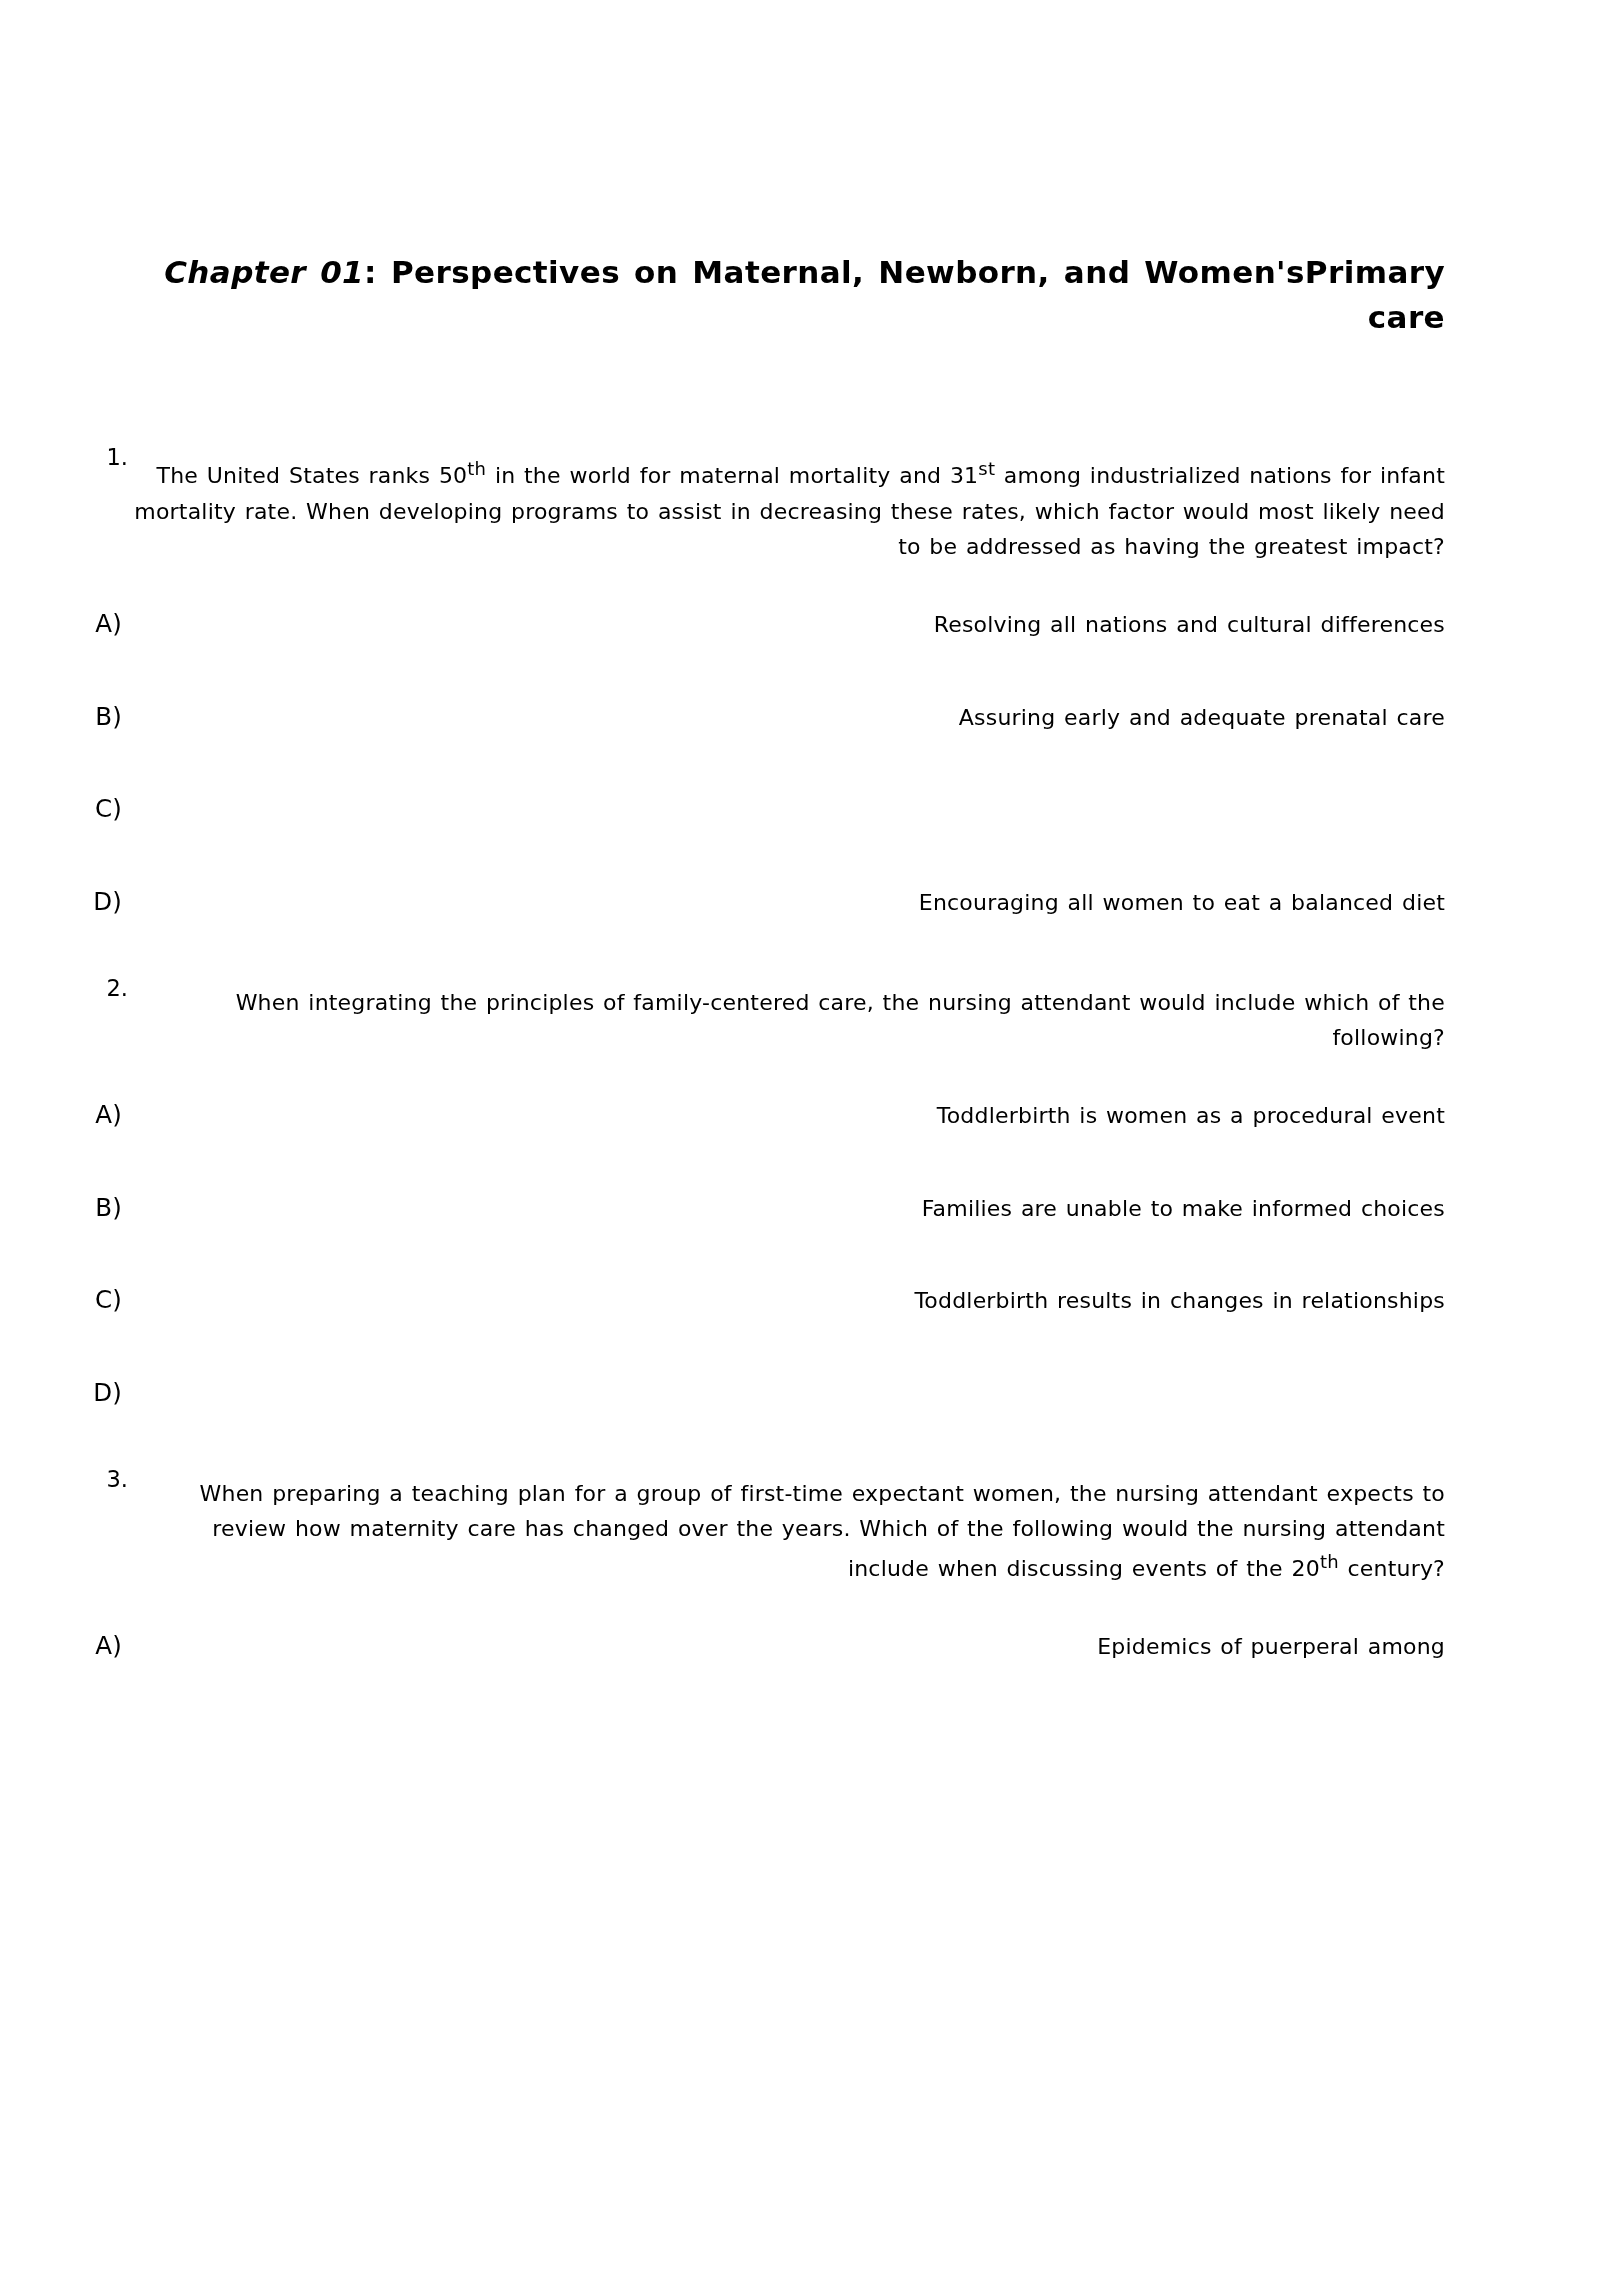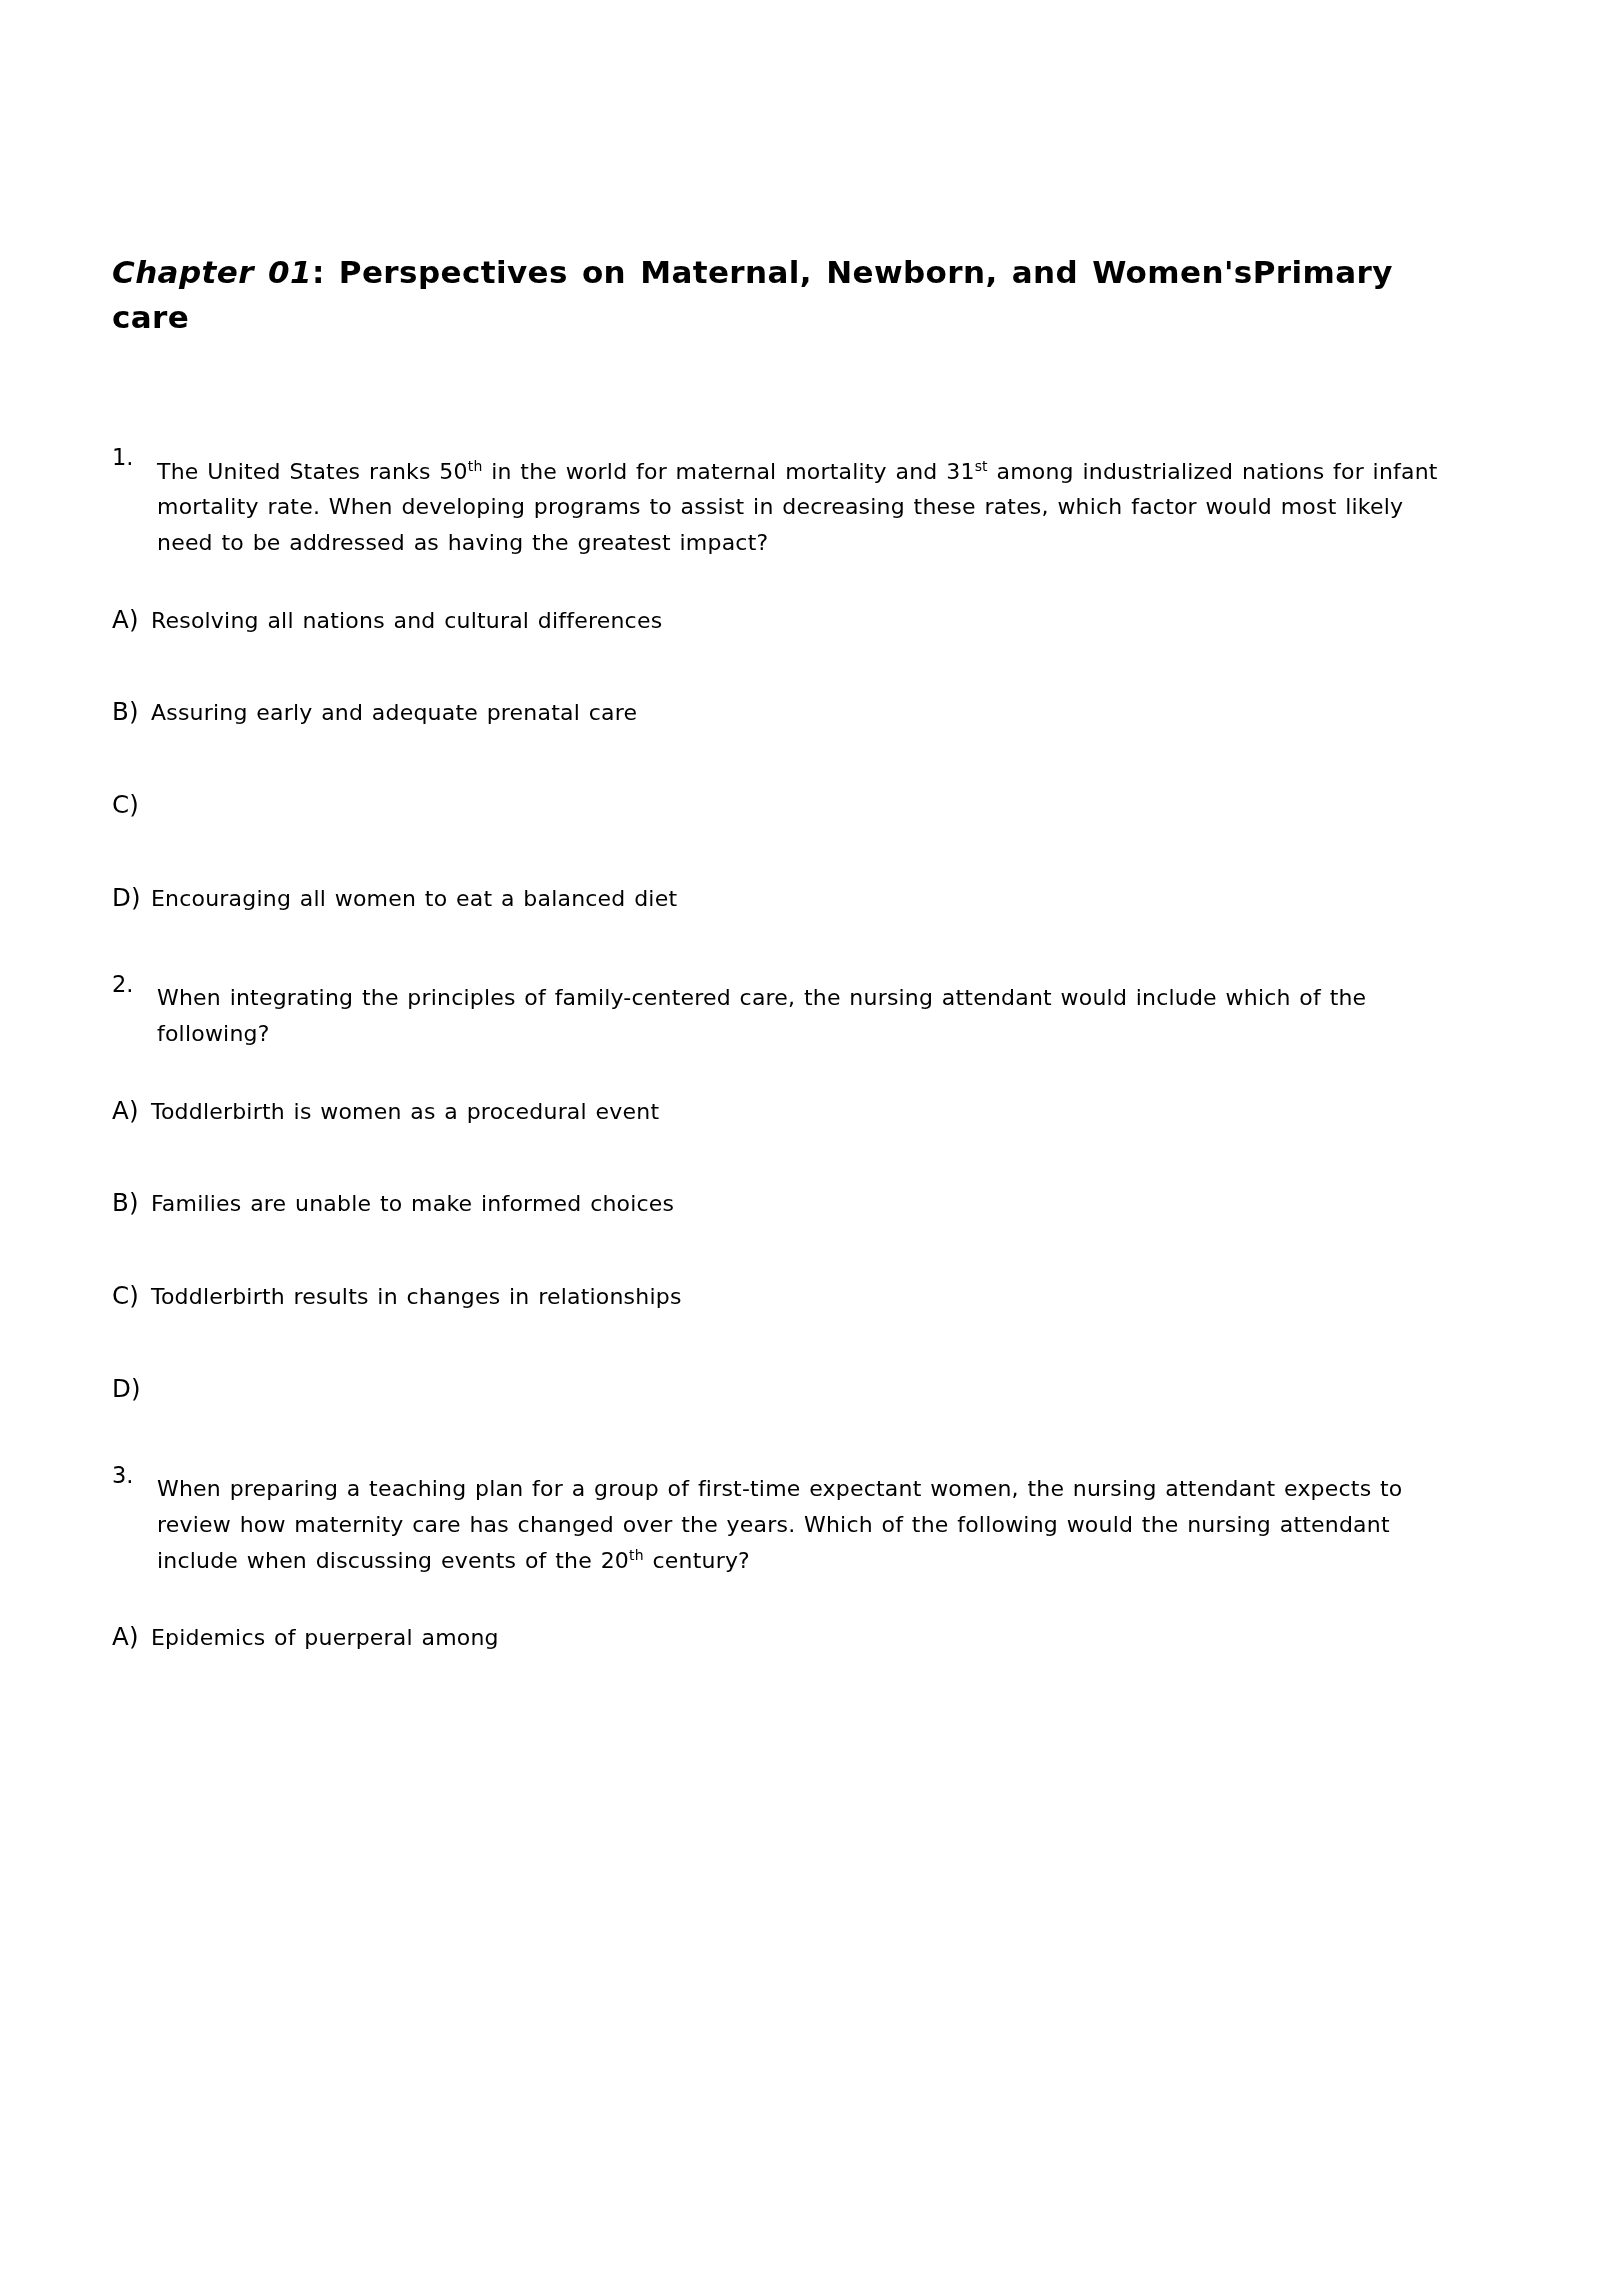--- a/index.html
+++ b/index.html
@@ -12,21 +12,22 @@
     height: 2293px;
     font-family: "DejaVu Sans", sans-serif;
     color: #000000;
     overflow: hidden;
   }
   .page {
     position: relative;
     width: 1621px;
     height: 1635px;
     box-sizing: border-box;
-    padding: 250px 176px 0 112px;
+    padding: 250px 176px 0 83px;
+    text-align: right;
   }
   .chapter-title {
     font-size: 31px;
     font-weight: bold;
     line-height: 1.45;
     letter-spacing: 0.4px;
     margin: 0 0 0 0;
     word-spacing: 2.9px;
   }
   .chapter-title .chap-label {
@@ -51,21 +52,21 @@
   }
   .q-text {
     flex: 1 1 auto;
     font-size: 22px;
     line-height: 1.62;
     letter-spacing: 0.2px;
     word-spacing: 1.5px;
     padding-top: 7.8px;
   }
   .q-text sup {
-    font-size: 14px;
+    font-size: 18px;
     vertical-align: super;
   }
   .options {
     margin-top: 41px;
   }
   .option {
     display: flex;
     align-items: baseline;
     font-size: 22px;
     line-height: 1.5;

